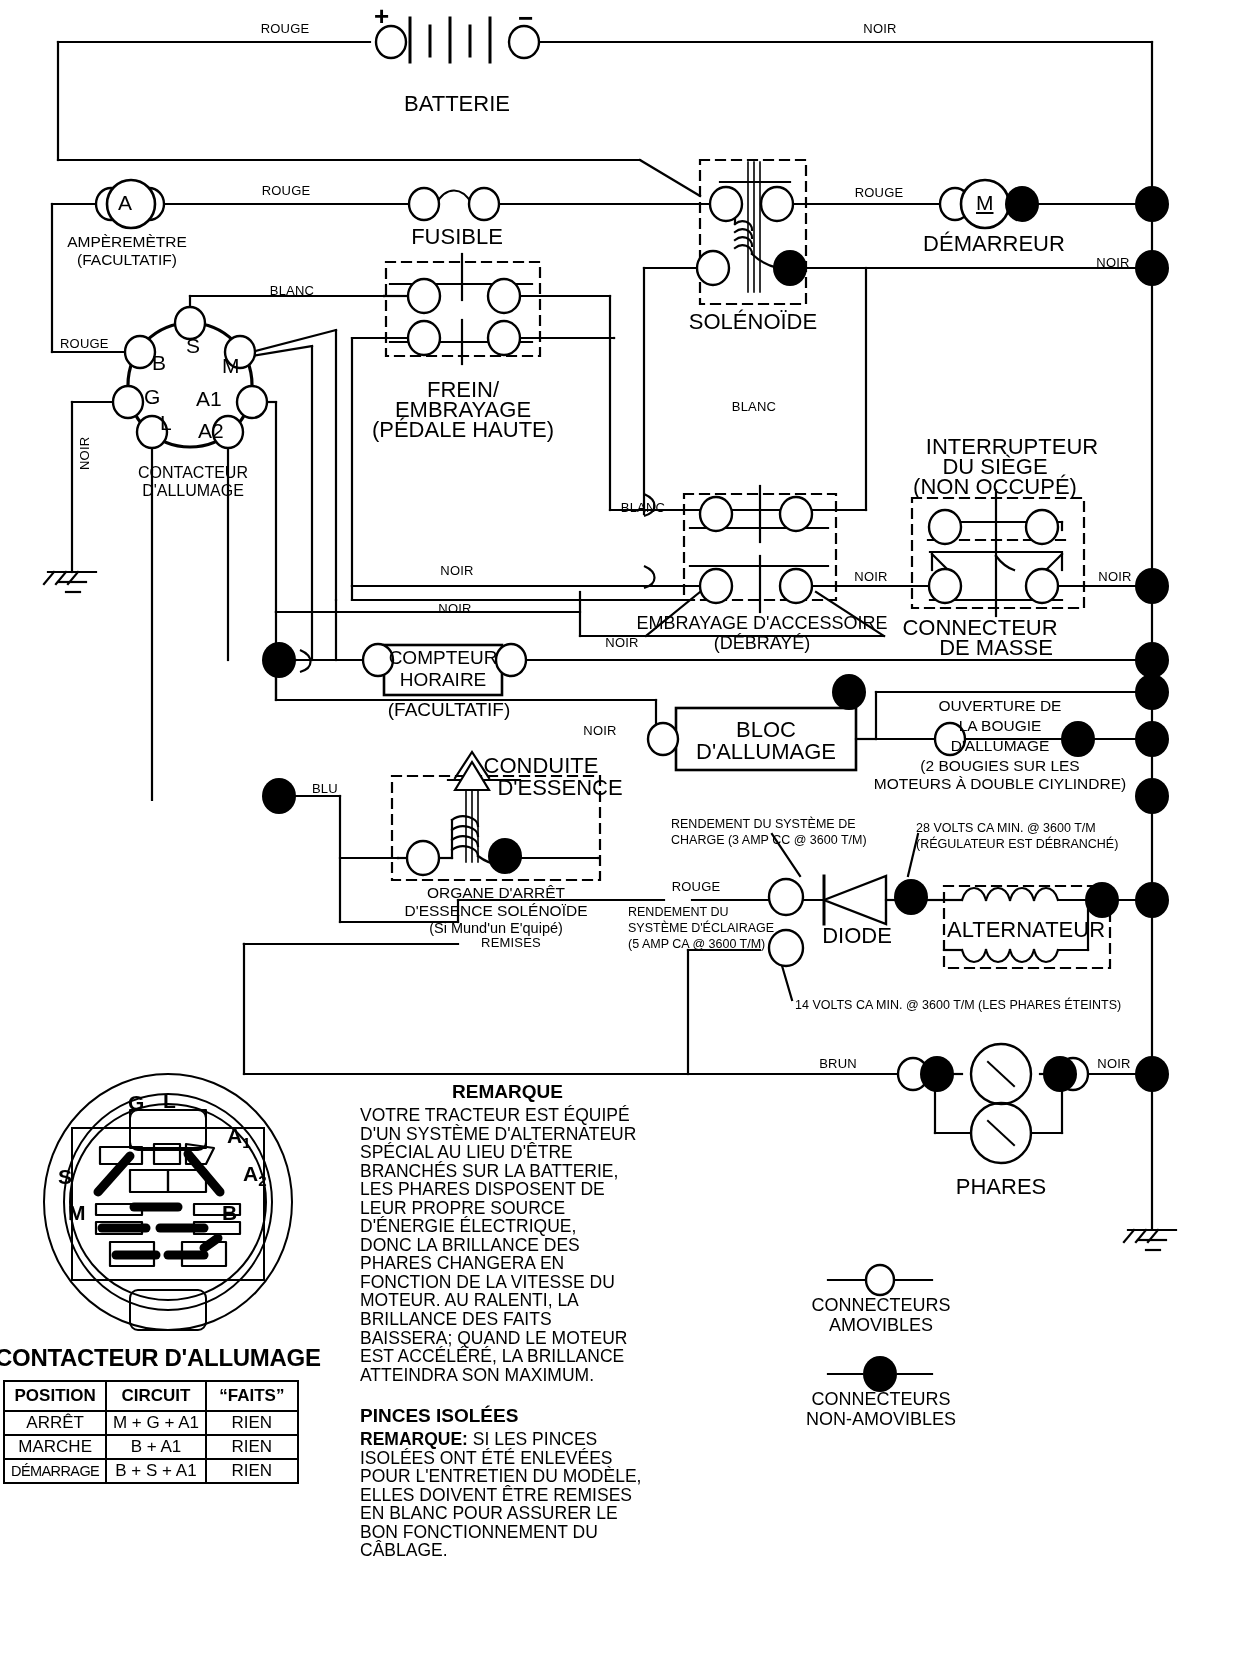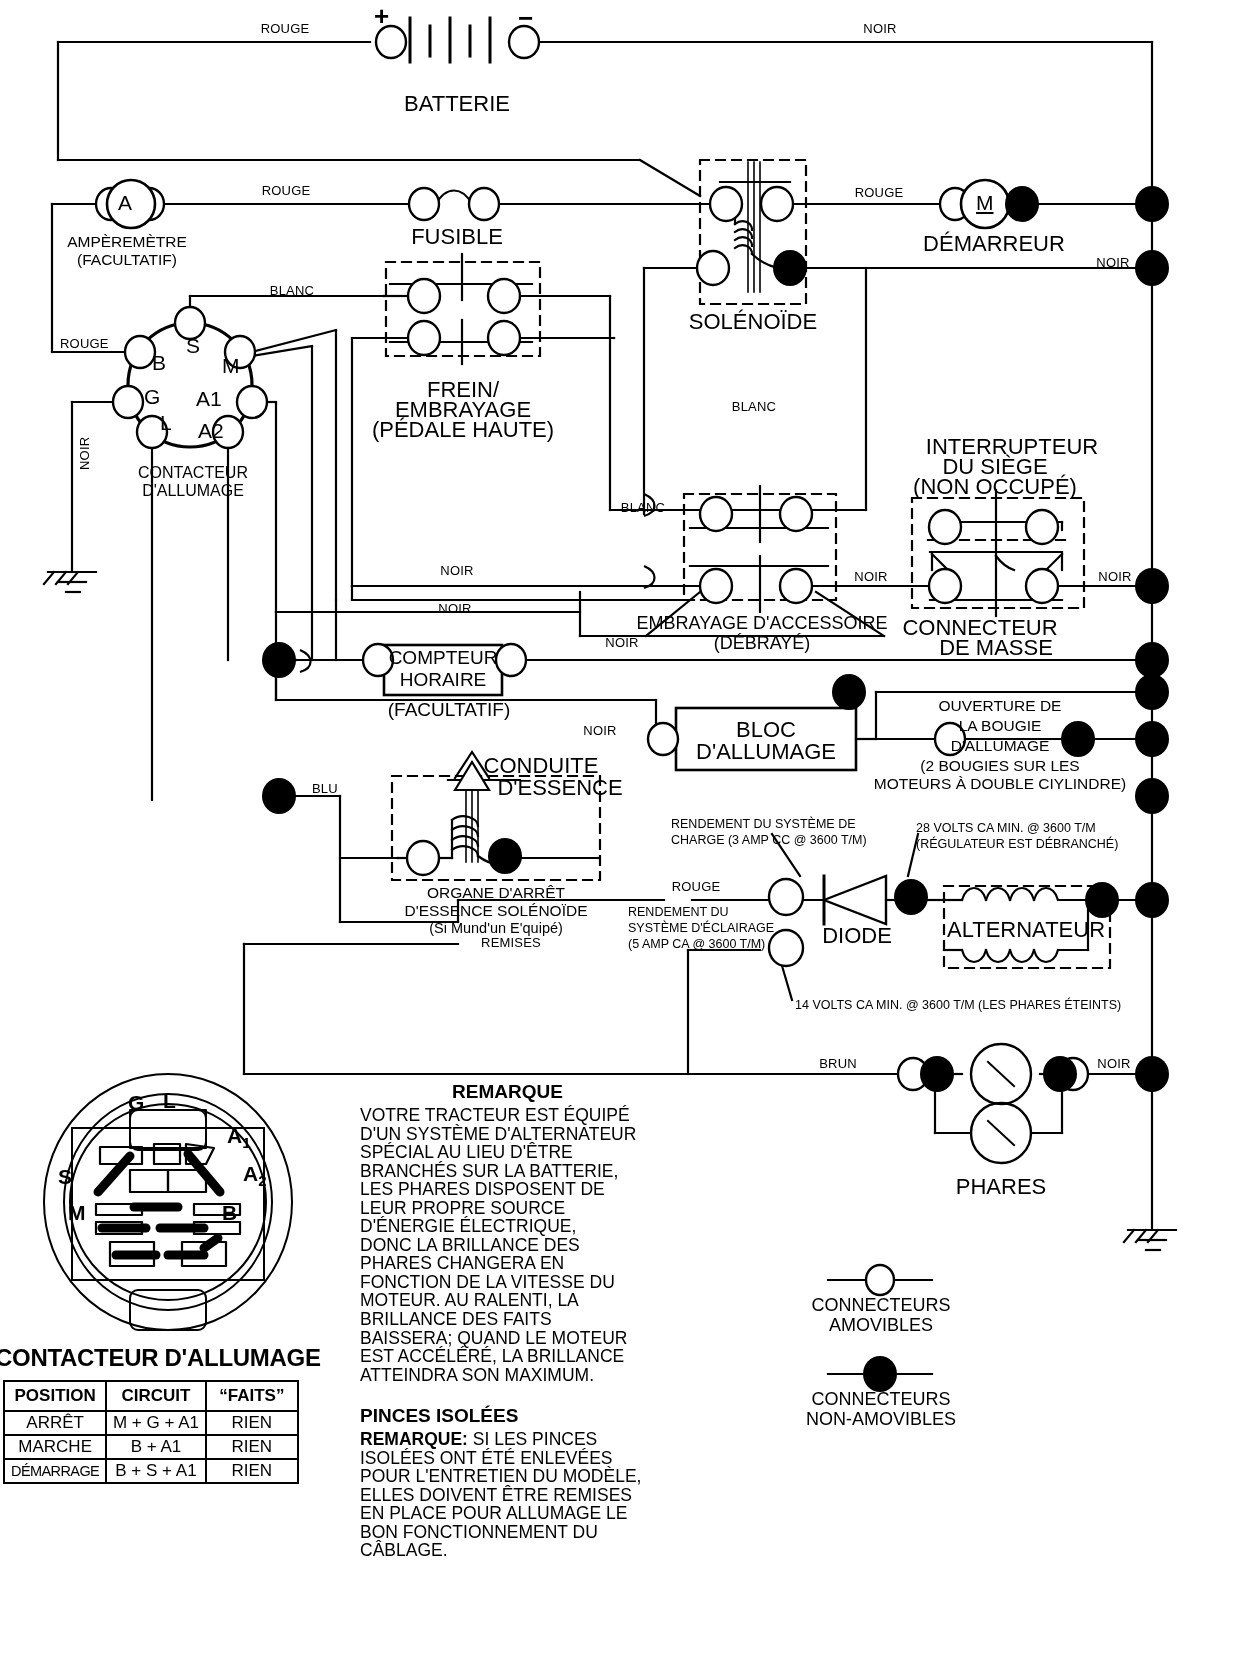--- a/index.html
+++ b/index.html
@@ -549,18 +549,18 @@
   <div>BAISSERA; QUAND LE MOTEUR</div>
   <div>EST ACCÉLÉRÉ, LA BRILLANCE</div>
   <div>ATTEINDRA SON MAXIMUM.</div>
 </div>
 <div class="note bold" style="left:360px;top:1406px;font-size:19px;">PINCES ISOLÉES</div>
 <div class="note" style="left:360px;top:1430px;">
   <div><b>REMARQUE:</b><span> SI LES PINCES</span></div>
   <div>ISOLÉES ONT ÉTÉ ENLEVÉES</div>
   <div>POUR L'ENTRETIEN DU MODÈLE,</div>
   <div>ELLES DOIVENT ÊTRE REMISES</div>
-  <div>EN PLACE POUR ALLUMAGE LE</div>
+  <div>EN BLANC POUR ASSURER LE</div>
   <div>BON FONCTIONNEMENT DU</div>
   <div>CÂBLAGE.</div>
 </div>
 
 </div>
 
 </body></html>

